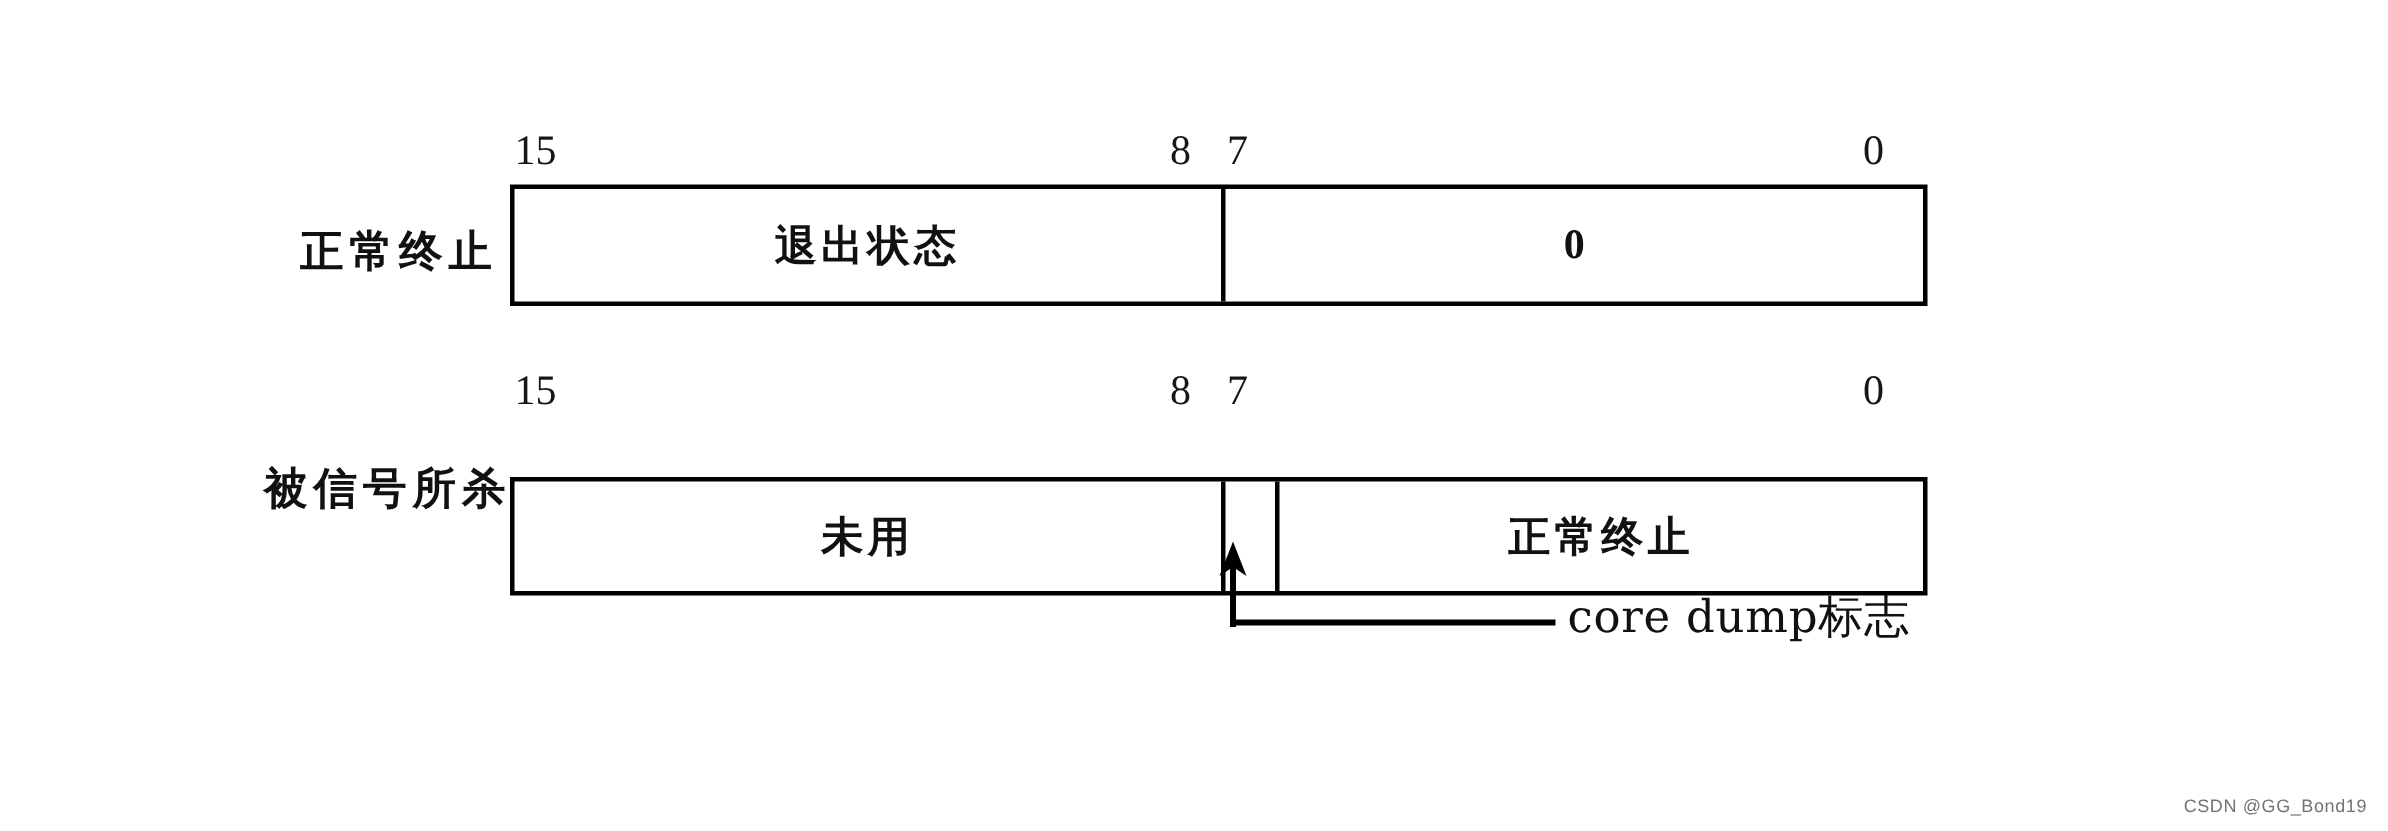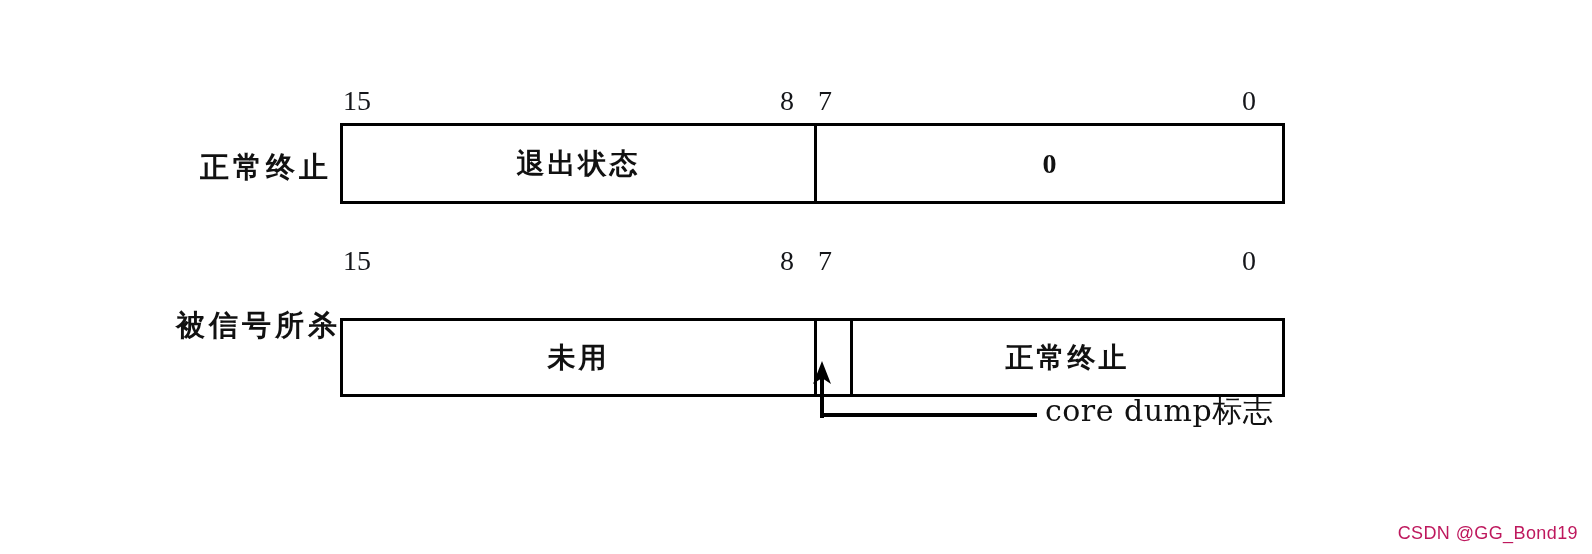--- a/index.html
+++ b/index.html
@@ -98,22 +98,22 @@
     white-space: nowrap;
     letter-spacing: 0.5px;
   }
 
   
   #watermark {
     position: absolute;
     right: 14px;
     bottom: 10px;
     font-family: "Liberation Sans", "DejaVu Sans", sans-serif;
-    font-size: 18px;
-    color: #be185d;
+    font-size: 12px;
+    color: #737373;
     letter-spacing: 0.4px;
     white-space: nowrap;
   }
 </style>
 </head>
 <body>
 
 <div id="canvas">
 
   <div class="row-label" id="label-normal">正常终止</div>

